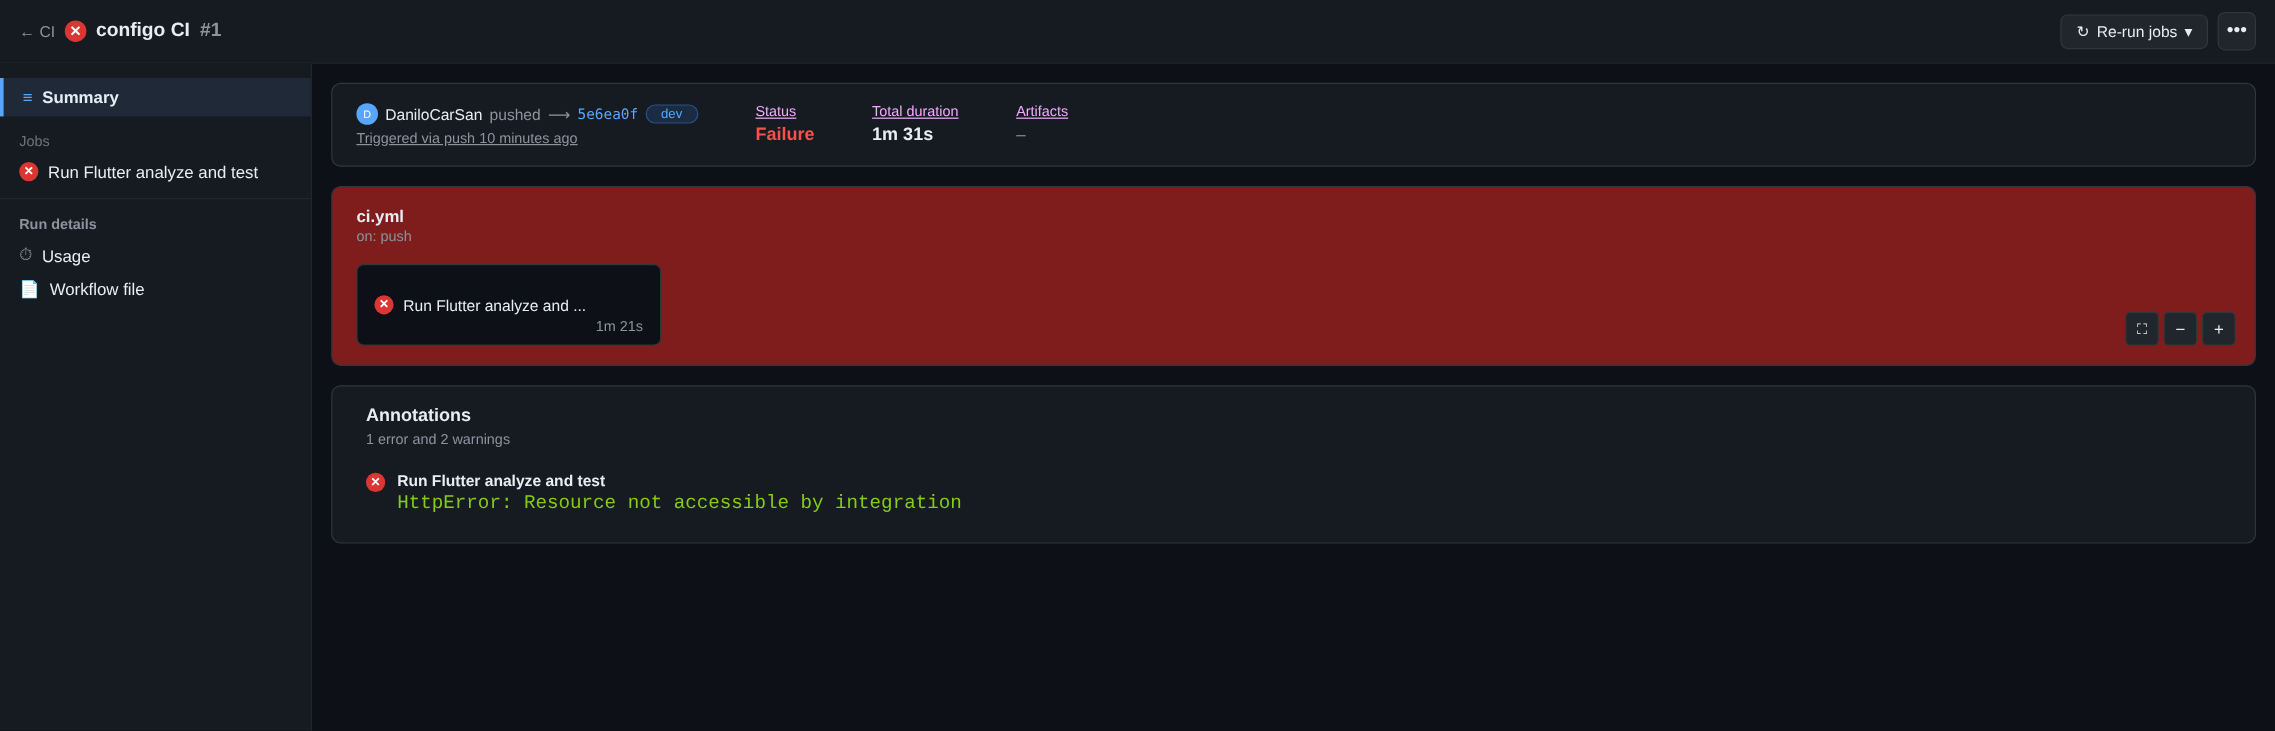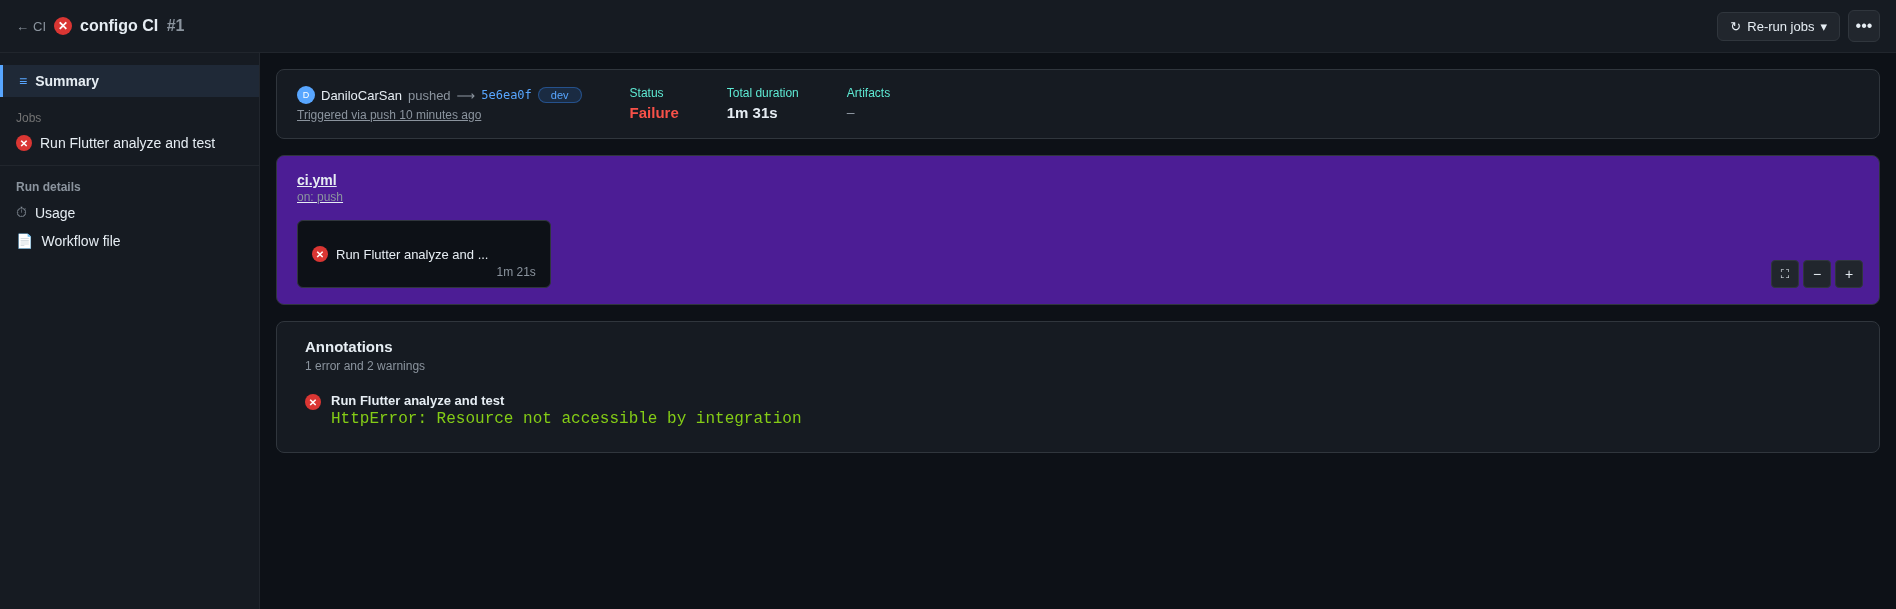--- a/index.html
+++ b/index.html
@@ -180,24 +180,25 @@
     .info-card {
       background: #161b22;
       border: 1px solid #30363d;
       border-radius: 8px;
       padding: 16px 20px;
       display: flex;
       gap: 48px;
       align-items: flex-start;
     }
     .info-section label {
-      color: #5eead4;
+      color: #f0abfc;
       font-size: 12px;
       display: block;
       margin-bottom: 4px;
+      text-decoration: underline;
     }
     .info-trigger {
       display: flex;
       align-items: center;
       gap: 6px;
       color: #e6edf3;
       font-size: 13px;
     }
     .avatar-small {
       width: 18px;
@@ -231,26 +232,25 @@
     }
     .duration-text {
       color: #e6edf3;
       font-weight: 600;
       font-size: 15px;
     }
     .artifacts-dash { color: #8b949e; }
 
     
     .workflow-card {
-      background: #4c1d95;
+      background: #7f1d1d;
       border: 1px solid #30363d;
       border-radius: 8px;
       padding: 16px 20px;
       position: relative;
-      text-decoration: underline;
     }
     .workflow-filename {
       font-size: 14px;
       font-weight: 600;
       color: #e6edf3;
       margin-bottom: 2px;
     }
     .workflow-trigger {
       color: #8b949e;
       font-size: 12px;

